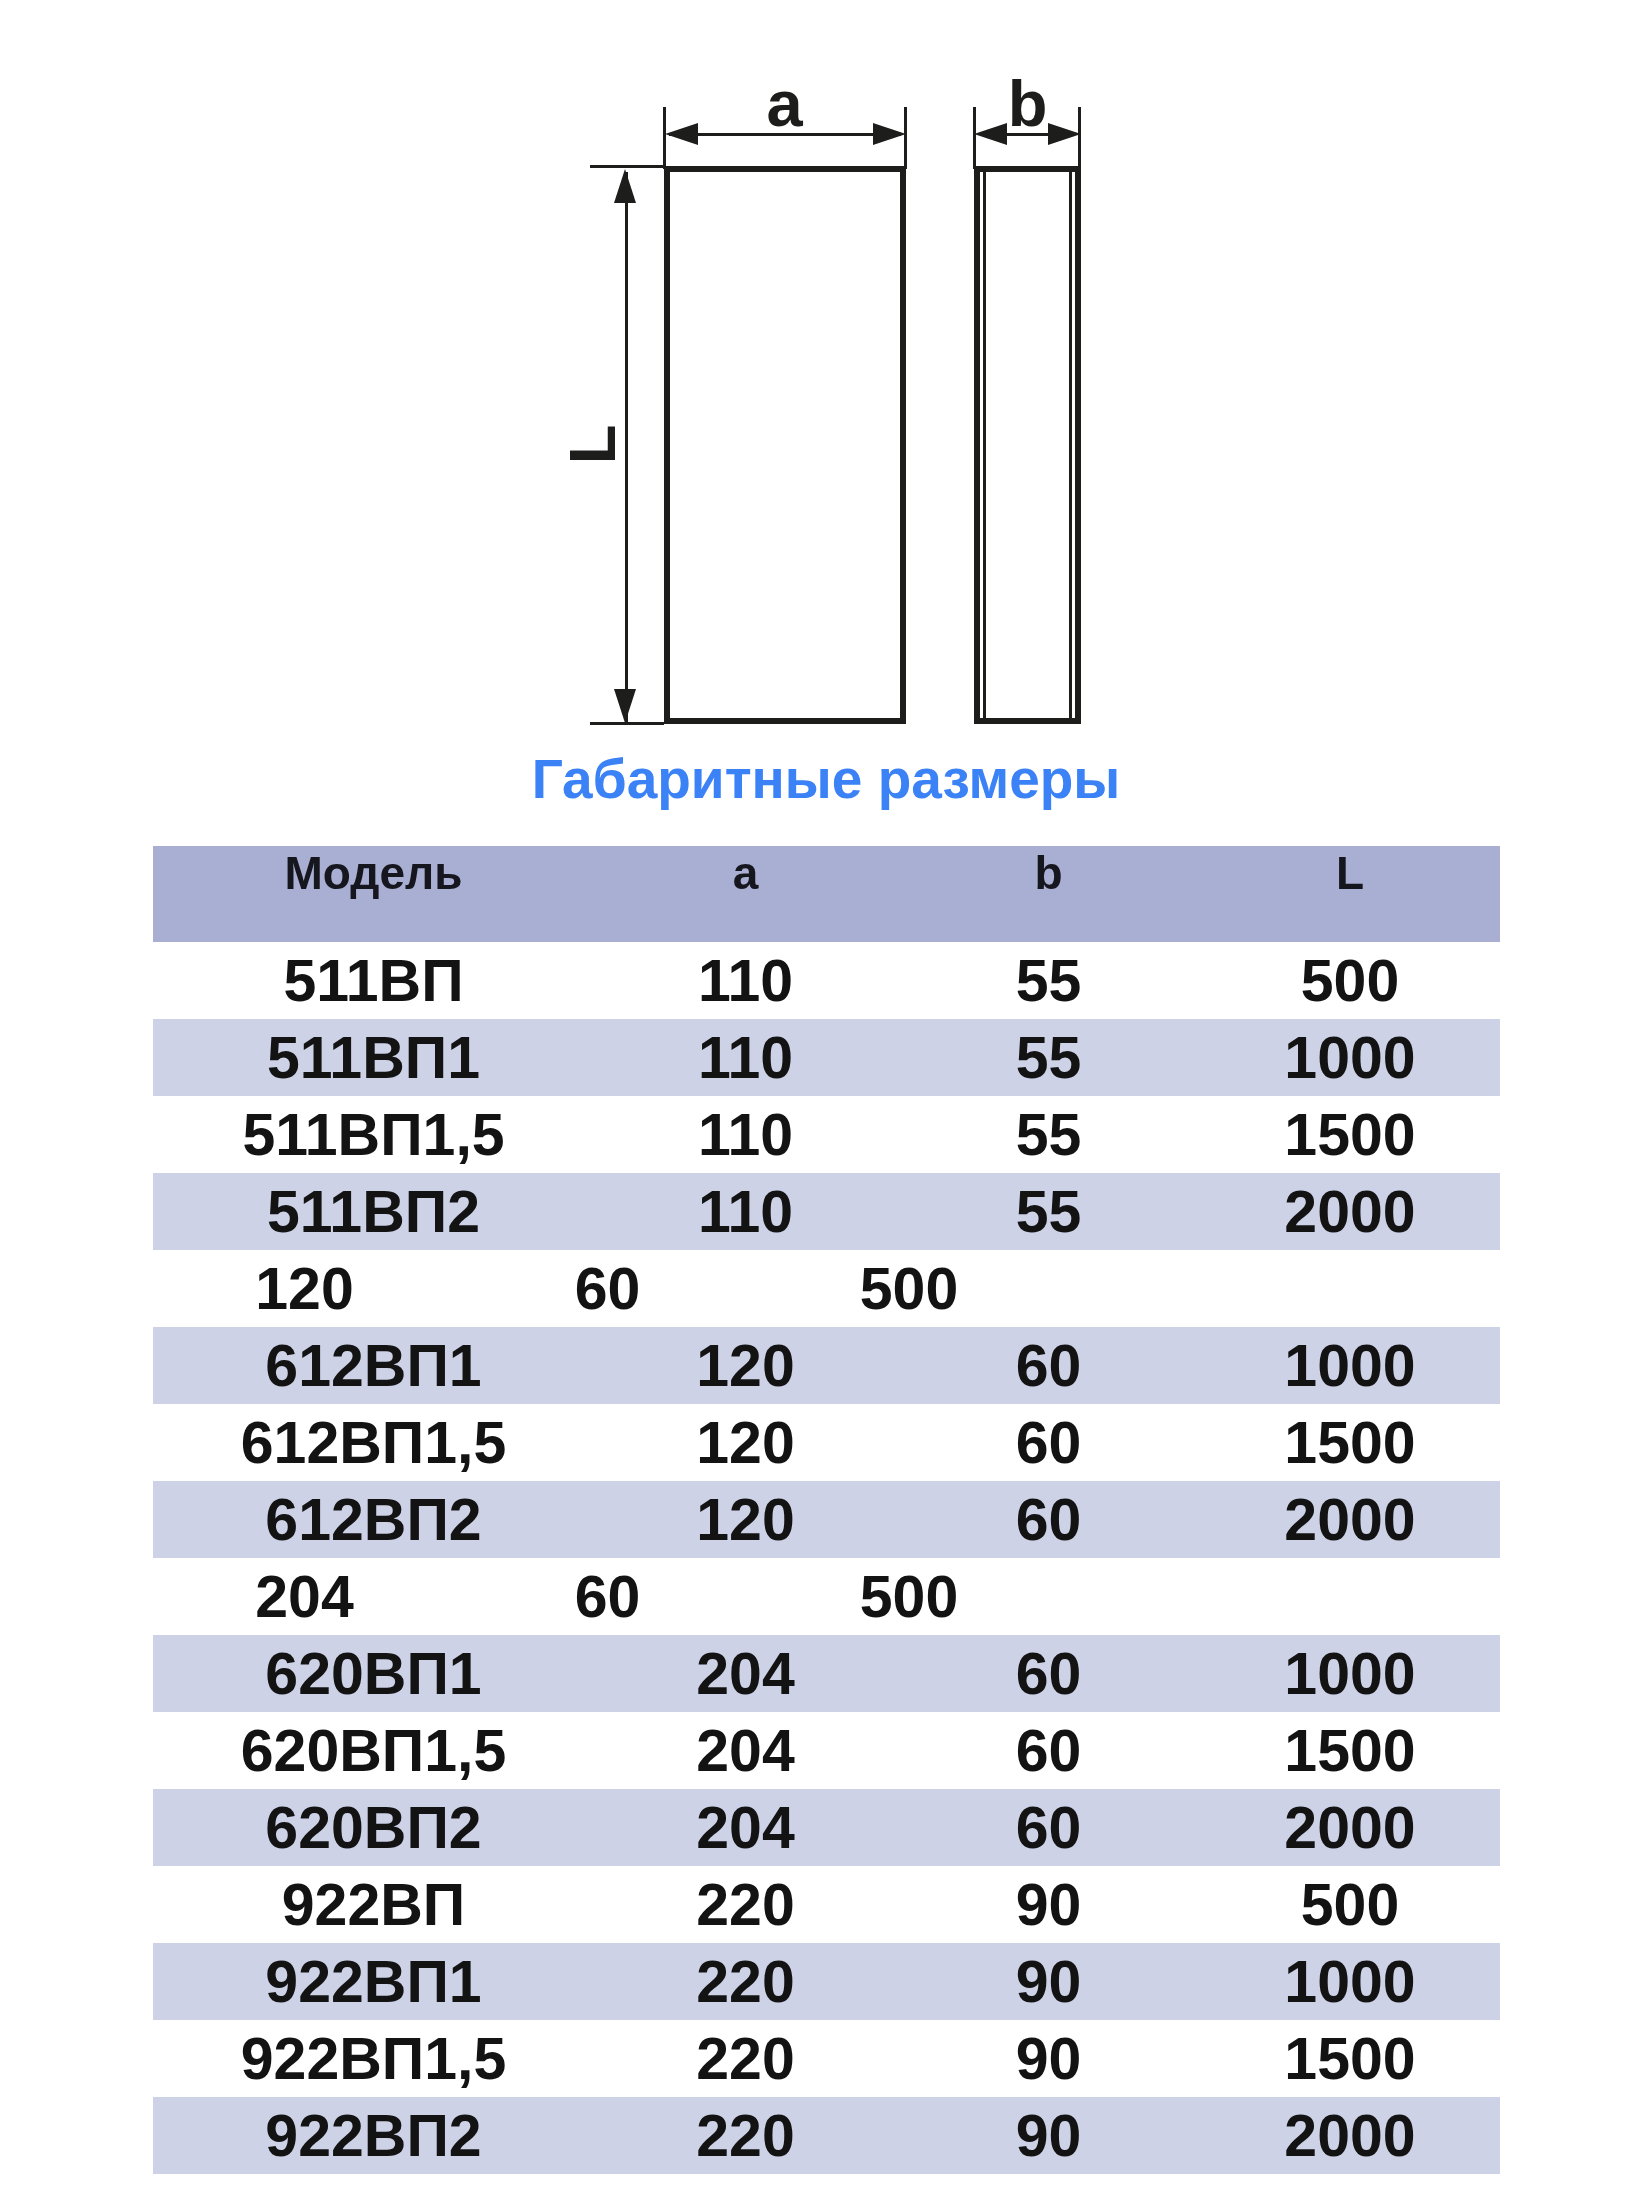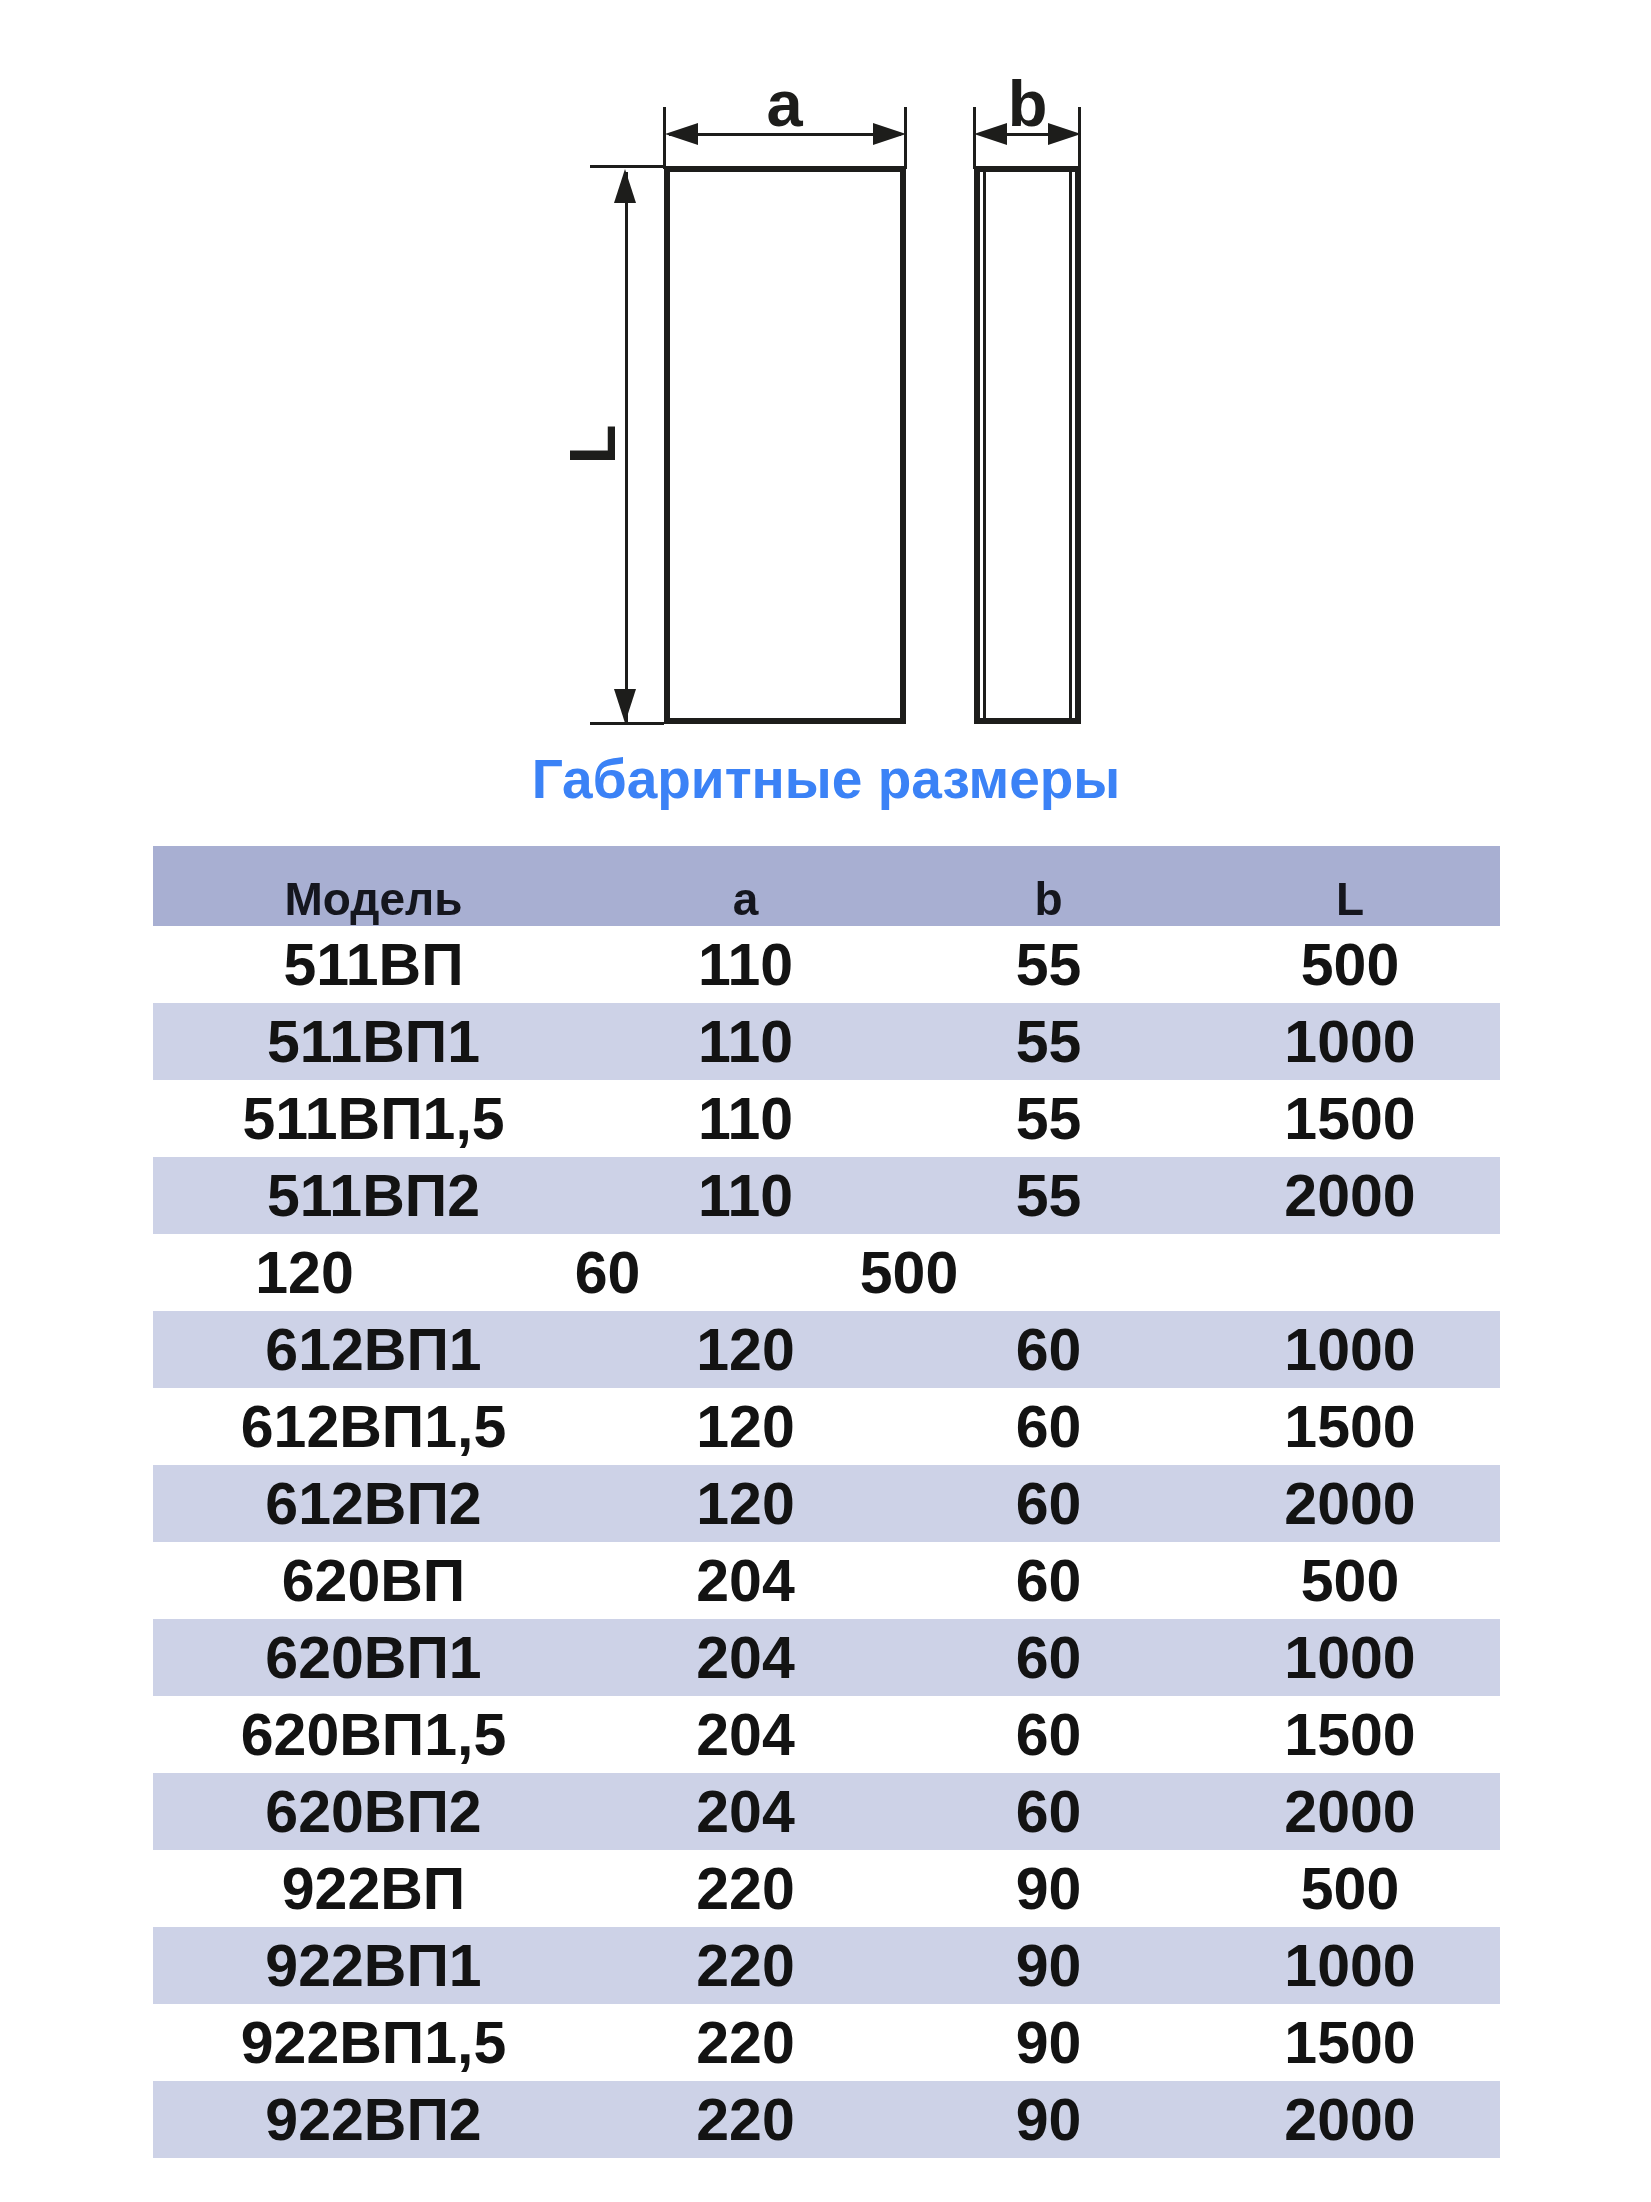--- a/index.html
+++ b/index.html
@@ -42,21 +42,21 @@
 
   .caption {
     position: absolute; left: 0; right: 0; top: 745px;
     text-align: center; font-size: 55px; line-height: 69px;
     font-weight: 700; color: #3b82f6;
   }
 
   
   .dim-table { position: absolute; left: 153px; top: 846px; width: 1347px; }
   .thead {
-    display: flex; height: 80px; align-items: flex-end;
+    display: flex; height: 96px; align-items: flex-start;
     background: var(--header-bg, #a8afd2);
     font-weight: 700; font-size: 46px; color: #15161e;
   }
   .tr {
     display: flex; height: 77px; align-items: center;
     background: #ffffff;
     font-weight: 700; font-size: 59px; color: #131313;
   }
   .tr.alt { background: var(--row-alt-bg, #cdd2e7); }
   .th, .td { text-align: center; box-sizing: border-box; }
@@ -152,21 +152,20 @@
           <div class="td c2">60</div>
           <div class="td c3">1500</div>
         </div>
         <div class="tr alt">
           <div class="td c0">612ВП2</div>
           <div class="td c1">120</div>
           <div class="td c2">60</div>
           <div class="td c3">2000</div>
         </div>
         <div class="tr">
-          <div class="td c0">620ВП</div>
           <div class="td c1">204</div>
           <div class="td c2">60</div>
           <div class="td c3">500</div>
         </div>
         <div class="tr alt">
           <div class="td c0">620ВП1</div>
           <div class="td c1">204</div>
           <div class="td c2">60</div>
           <div class="td c3">1000</div>
         </div>

